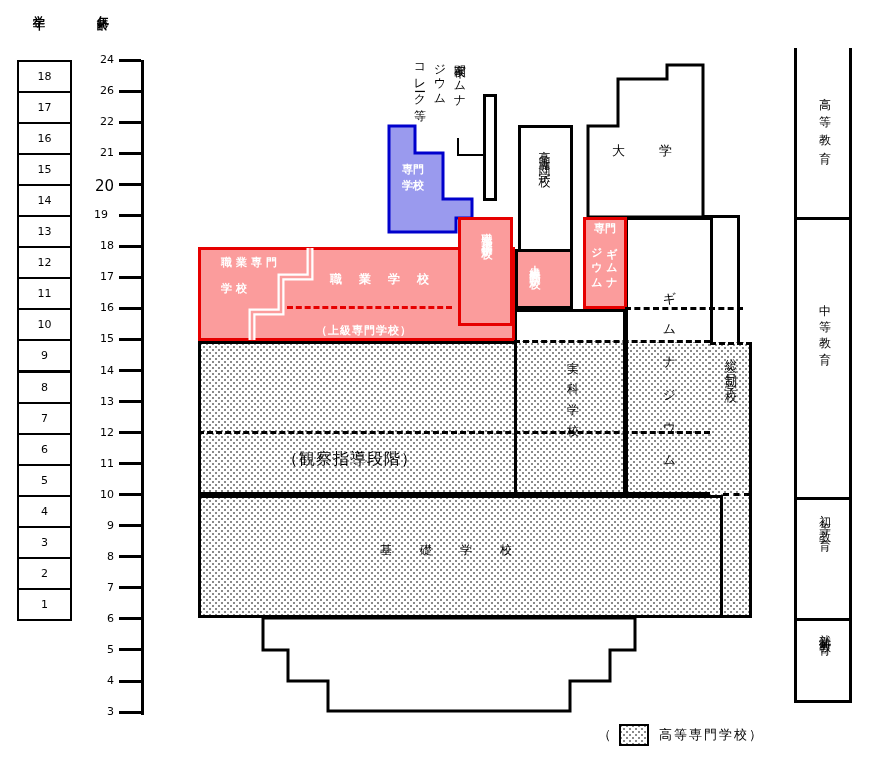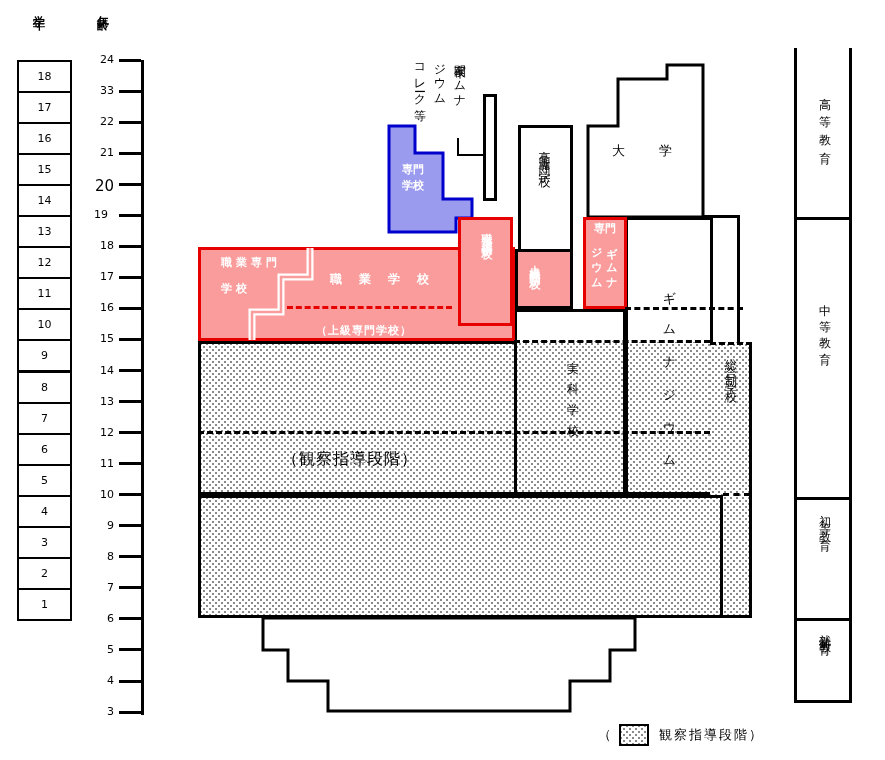--- a/index.html
+++ b/index.html
@@ -45,21 +45,21 @@
       <div style="position: absolute; left: 0px; width: 55px; height: 33.05px; top: 465.75px; box-sizing: border-box; border: 2px solid rgb(0, 0, 0); background: rgb(255, 255, 255); display: flex; align-items: center; justify-content: center; font-size: 11px;">3</div>
       <div style="position: absolute; left: 0px; width: 55px; height: 33.05px; top: 496.8px; box-sizing: border-box; border: 2px solid rgb(0, 0, 0); background: rgb(255, 255, 255); display: flex; align-items: center; justify-content: center; font-size: 11px;">2</div>
       <div style="position: absolute; left: 0px; width: 55px; height: 33.05px; top: 527.85px; box-sizing: border-box; border: 2px solid rgb(0, 0, 0); background: rgb(255, 255, 255); display: flex; align-items: center; justify-content: center; font-size: 11px;">1</div>
     </div>
 
   <div class="abs" style="left:88px;top:60px;width:58px;height:660px;">
     <div class="abs" style="left:53px;top:0;width:3px;height:655px;background:#000;"></div>
   <div style="position: absolute; left: 31px; width: 22px; height: 3px; background: rgb(0, 0, 0); top: -1.5px;"></div>
       <div style="position: absolute; left: 0px; width: 26px; text-align: right; font-size: 11px; top: -7px;">24</div>
       <div style="position: absolute; left: 31px; width: 22px; height: 3px; background: rgb(0, 0, 0); top: 29.55px;"></div>
-      <div style="position: absolute; left: 0px; width: 26px; text-align: right; font-size: 11px; top: 24.05px;">33</div>
+      <div style="position: absolute; left: 0px; width: 26px; text-align: right; font-size: 11px; top: 24.05px;">26</div>
       <div style="position: absolute; left: 31px; width: 22px; height: 3px; background: rgb(0, 0, 0); top: 60.6px;"></div>
       <div style="position: absolute; left: 0px; width: 26px; text-align: right; font-size: 11px; top: 55.1px;">22</div>
       <div style="position: absolute; left: 31px; width: 22px; height: 3px; background: rgb(0, 0, 0); top: 91.65px;"></div>
       <div style="position: absolute; left: 0px; width: 26px; text-align: right; font-size: 11px; top: 86.15px;">21</div>
       <div style="position: absolute; left: 31px; width: 22px; height: 3px; background: rgb(0, 0, 0); top: 122.7px;"></div>
       <div style="position: absolute; left: 0px; width: 26px; text-align: right; font-size: 15px; top: 117.2px;">20</div>
       <div style="position: absolute; left: 31px; width: 22px; height: 3px; background: rgb(0, 0, 0); top: 153.75px;"></div>
       <div style="position: absolute; left: 0px; width: 26px; text-align: center; font-size: 11px; top: 148.25px;">19</div>
       <div style="position: absolute; left: 31px; width: 22px; height: 3px; background: rgb(0, 0, 0); top: 184.8px;"></div>
       <div style="position: absolute; left: 0px; width: 26px; text-align: right; font-size: 11px; top: 179.3px;">18</div>
@@ -166,20 +166,21 @@
   <div class="abs lab wlab" style="left:316px;top:324px;font-size:11px;letter-spacing:1px;z-index:7;">（上級専門学校）</div>
   <div class="abs vt wlab" style="left:478px;top:224px;font-size:11px;letter-spacing:3px;z-index:7;">職業上構学校</div>
   <div class="abs vt wlab" style="left:527px;top:256px;height:46px;font-size:11px;line-height:15px;letter-spacing:2.5px;z-index:7;">上級専門学校</div>
   <div class="abs wlab" style="left:585px;top:221px;width:40px;text-align:center;font-size:11px;z-index:7;">専門</div>
   <div class="abs vt wlab" style="left:589px;top:239px;height:46px;font-size:11px;line-height:15px;letter-spacing:2.5px;z-index:7;">ギムナジウム</div>
 
   <div class="abs vt" style="left:660px;top:281px;font-size:13px;letter-spacing:18px;z-index:7;">ギムナジウム</div>
   <div class="abs vt" style="left:564px;top:352px;font-size:12px;letter-spacing:21px;z-index:7;">実科学校</div>
   <div class="abs vt" style="left:722px;top:349px;font-size:12px;letter-spacing:8px;z-index:7;">総合制学校</div>
   <div class="abs lab" style="left:282px;top:449px;font-size:16px;letter-spacing:1px;z-index:7;">（観察指導段階）</div>
+  <div class="abs lab" style="left:310px;top:543px;width:300px;text-align:center;font-size:12px;letter-spacing:28px;z-index:7;">基礎学校</div>
 
   <div class="abs" style="left:598px;top:724px;display:flex;align-items:center;font-size:13px;z-index:7;">
     <span>（</span>
     <span class="stipple" style="display:inline-block;width:26px;height:18px;border:2px solid #000;margin:0 10px 0 8px;"></span>
-    <span style="letter-spacing:2px;">観察指導段階）</span>
+    <span style="letter-spacing:2px;">高等専門学校）</span>
   </div>
 
 </div>
 
 </body></html>

